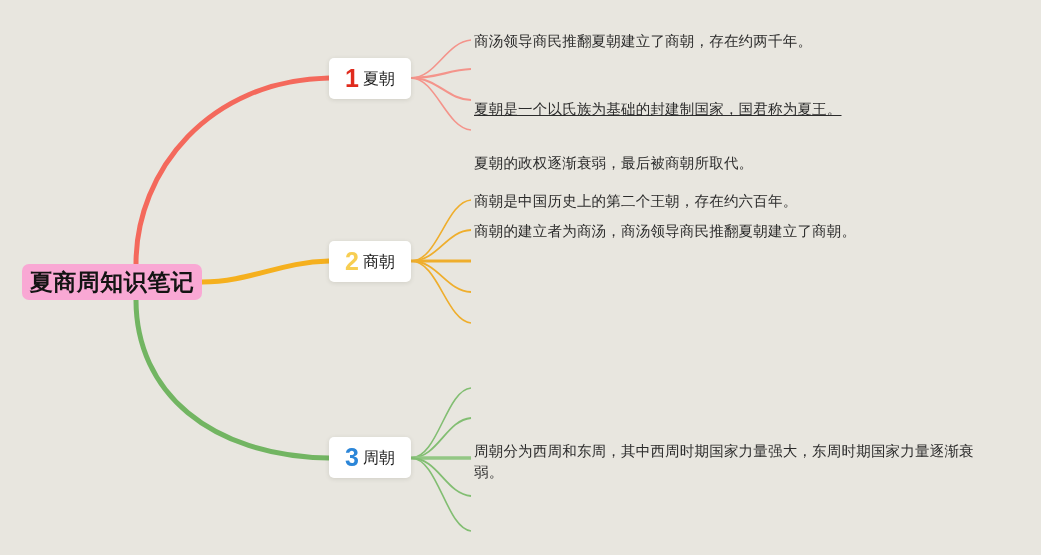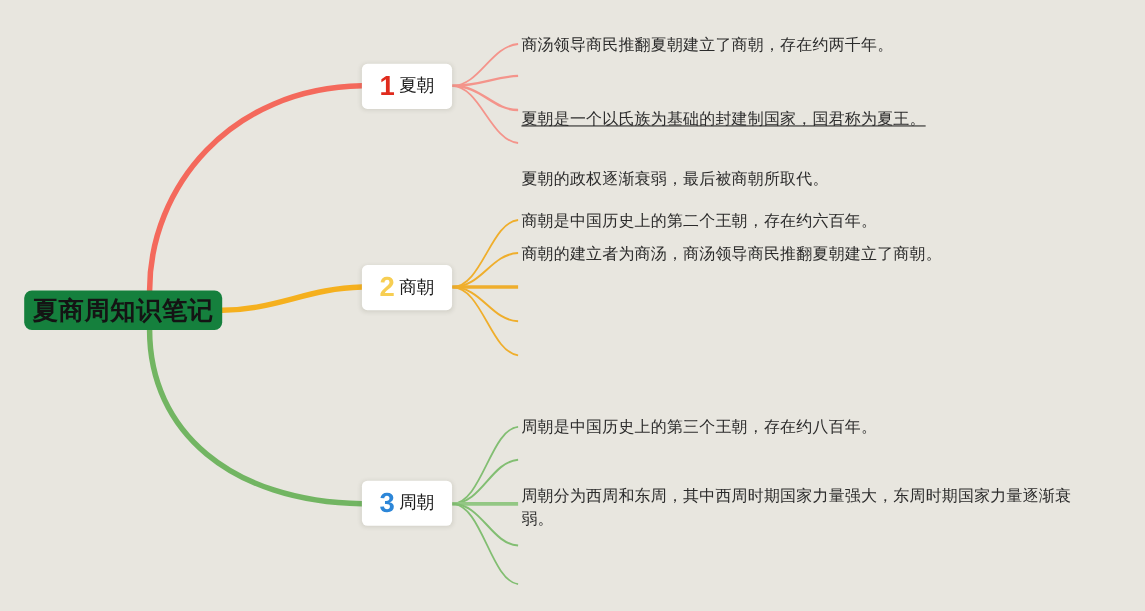--- a/index.html
+++ b/index.html
@@ -118,21 +118,21 @@
     <path d="M 411 261 C 438 261 446 291 471 292" fill="none" stroke="#EFAE2C" stroke-width="1.8"></path>
     <path d="M 411 261 C 438 261 446 320 471 323" fill="none" stroke="#EFAE2C" stroke-width="1.6"></path>
 
     <path d="M 411 458 C 438 458 446 390 471 388" fill="none" stroke="#82BE72" stroke-width="1.6"></path>
     <path d="M 411 458 C 438 458 446 420 471 418" fill="none" stroke="#82BE72" stroke-width="1.8"></path>
     <path d="M 411 458 L 471 458" fill="none" stroke="#93C784" stroke-width="3.4"></path>
     <path d="M 411 458 C 438 458 446 494 471 496" fill="none" stroke="#82BE72" stroke-width="1.8"></path>
     <path d="M 411 458 C 438 458 446 528 471 531" fill="none" stroke="#82BE72" stroke-width="1.6"></path>
   </svg>
 
-  <div class="root-node" style="background: #15803d; text-align: center;">
+  <div class="root-node" style="background: #f9a8d4; text-align: center;">
     <span class="root-label" style="color: rgb(20, 20, 20);">夏商周知识笔记</span>
   </div>
 
   <div class="branch-node" id="branch-0" style="background: rgb(255, 255, 255);">
     <span class="branch-index" style="color: rgb(224, 43, 29);">1</span>
     <span class="branch-label">夏朝</span>
   </div>
 
   <div class="leaf leaf-w1" style="left:474px; top:31px;">商汤领导商民推翻夏朝建立了商朝，存在约两千年。</div>
   <div class="leaf leaf-w1" style="left:474px; top:99px;text-decoration:underline;">夏朝是一个以氏族为基础的封建制国家，国君称为夏王。</div>
@@ -144,16 +144,15 @@
   </div>
 
   <div class="leaf leaf-w2" style="left:474px; top:221px;">商朝的建立者为商汤，商汤领导商民推翻夏朝建立了商朝。</div>
   <div class="leaf leaf-w2" style="left:474px; top:191px;">商朝是中国历史上的第二个王朝，存在约六百年。</div>
 
   <div class="branch-node" id="branch-2" style="background: rgb(255, 255, 255);">
     <span class="branch-index" style="color: rgb(44, 134, 216);">3</span>
     <span class="branch-label">周朝</span>
   </div>
 
-  <div class="leaf leaf-w1" style="left:474px; top:379px;">周朝是中国历史上的第三个王朝，存在约八百年。</div>
   <div class="leaf leaf-w2" style="left:474px; top:441px;">周朝分为西周和东周，其中西周时期国家力量强大，东周时期国家力量逐渐衰弱。</div>
 
 </div>
 
 </body></html>

